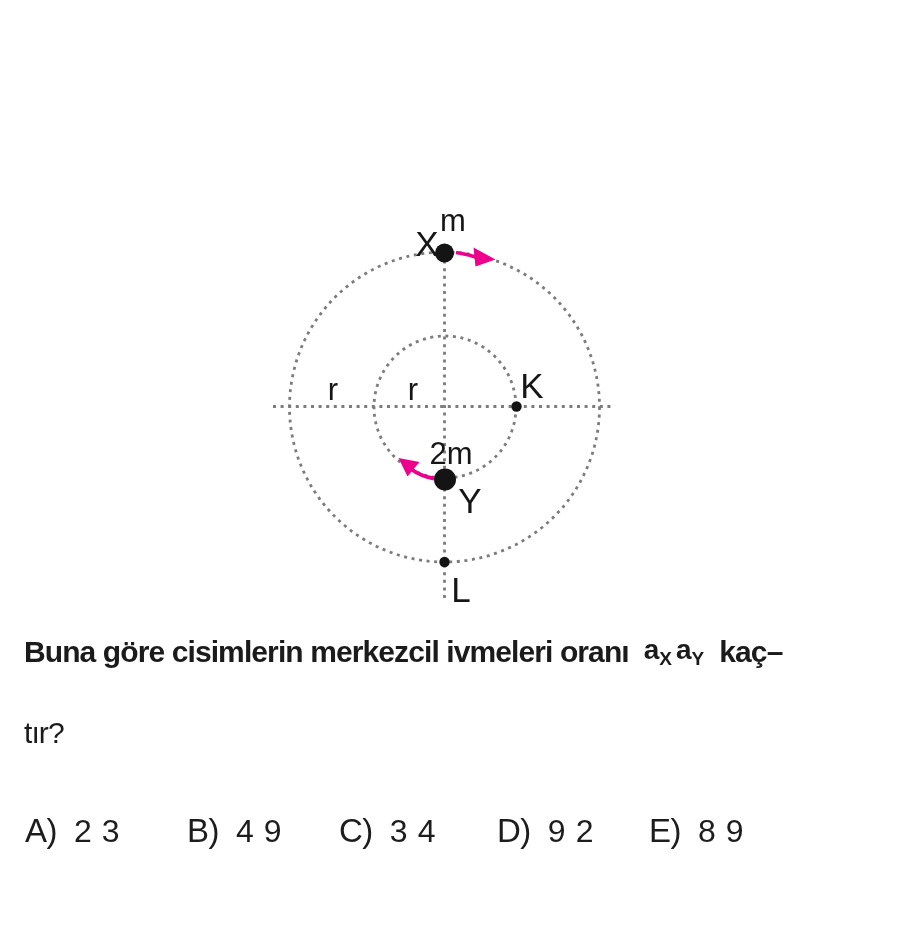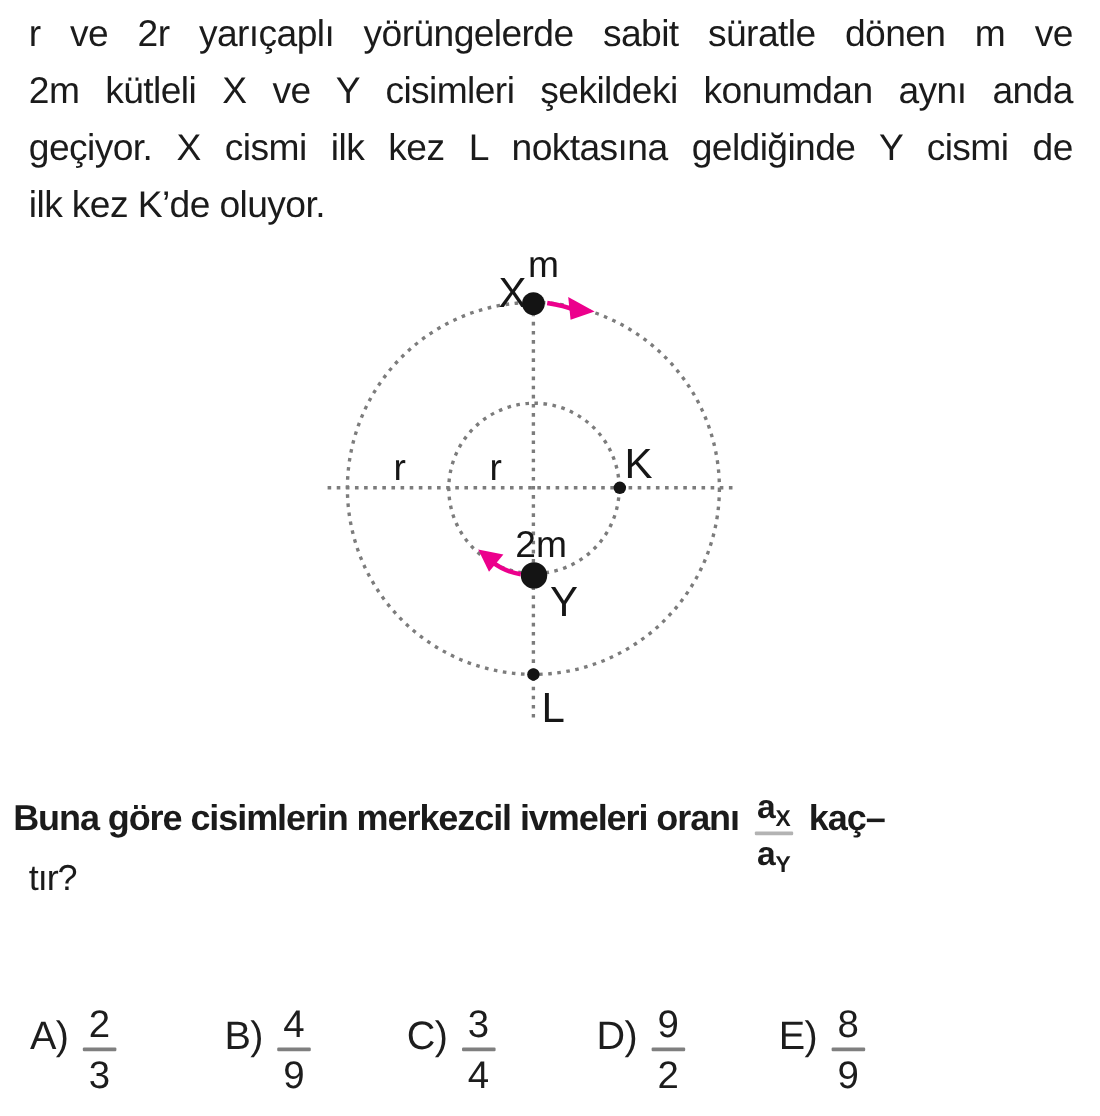--- a/index.html
+++ b/index.html
@@ -20,26 +20,26 @@
   }
   .para .jline { text-align:justify; text-align-last:justify; }
   .para .lline { text-align:left; }
 
   
   .svg-layer { position:absolute; left:0; top:0; pointer-events:none; }
   .svg-layer text { font-family:"Liberation Sans", sans-serif; fill:#161616; }
 
   
   .qrow {
-    position:absolute; left:11px; top:634px;
+    position:absolute; left:24px; top:634px;
     display:flex; align-items:center; gap:13px;
     font-weight:bold; font-size:30px; letter-spacing:-0.9px;
     white-space:nowrap;
   }
-  .frac { display:inline-flex; flex-direction:column; align-items:flex-end; line-height:1.12;margin-top:23px; }
+  .frac { display:inline-flex; flex-direction:row; align-items:flex-end; line-height:1.12; }
   .frac .bar { align-self:stretch; height:3px; border-radius:1px; }
   .q-frac { font-size:28px; font-weight:bold; letter-spacing:0; }
   .q-frac .fnum, .q-frac .fden { padding:0 2px; }
   .sub { font-size:19px; vertical-align:-6px; letter-spacing:0; }
   .tir {
     position:absolute; left:24px; top:716px;
     font-weight:normal; font-size:30px; letter-spacing:-0.9px;
   }
 
   
@@ -50,26 +50,20 @@
   }
   .o-frac { font-size:32px; letter-spacing:0; line-height:1.13; }
   .o-frac .fnum, .o-frac .fden { padding:0 5px; }
   .o-frac .bar { height:2.6px; margin:2px 0; }
 </style>
 </head>
 <body>
 
 <div class="page">
 
-  <div class="para">
-    <div class="jline">r ve 2r yarıçaplı yörüngelerde sabit süratle dönen m ve</div>
-    <div class="jline">2m kütleli X ve Y cisimleri şekildeki konumdan aynı anda</div>
-    <div class="jline">geçiyor. X cismi ilk kez L noktasına geldiğinde Y cismi de</div>
-    <div class="lline">ilk kez K’de oluyor.</div>
-  </div>
 
   <svg class="svg-layer" width="917" height="930" viewBox="0 0 917 930">
     <g stroke="#7c7c7c" stroke-width="2.8" fill="none" stroke-dasharray="3 4.6">
       <circle cx="444.5" cy="407" r="155"></circle>
       <circle cx="445" cy="407" r="71"></circle>
       <line x1="273" y1="406.5" x2="612" y2="406.5"></line>
       <line x1="444.5" y1="253" x2="444.5" y2="601"></line>
     </g>
 
     <g fill="#141414" stroke="none">

